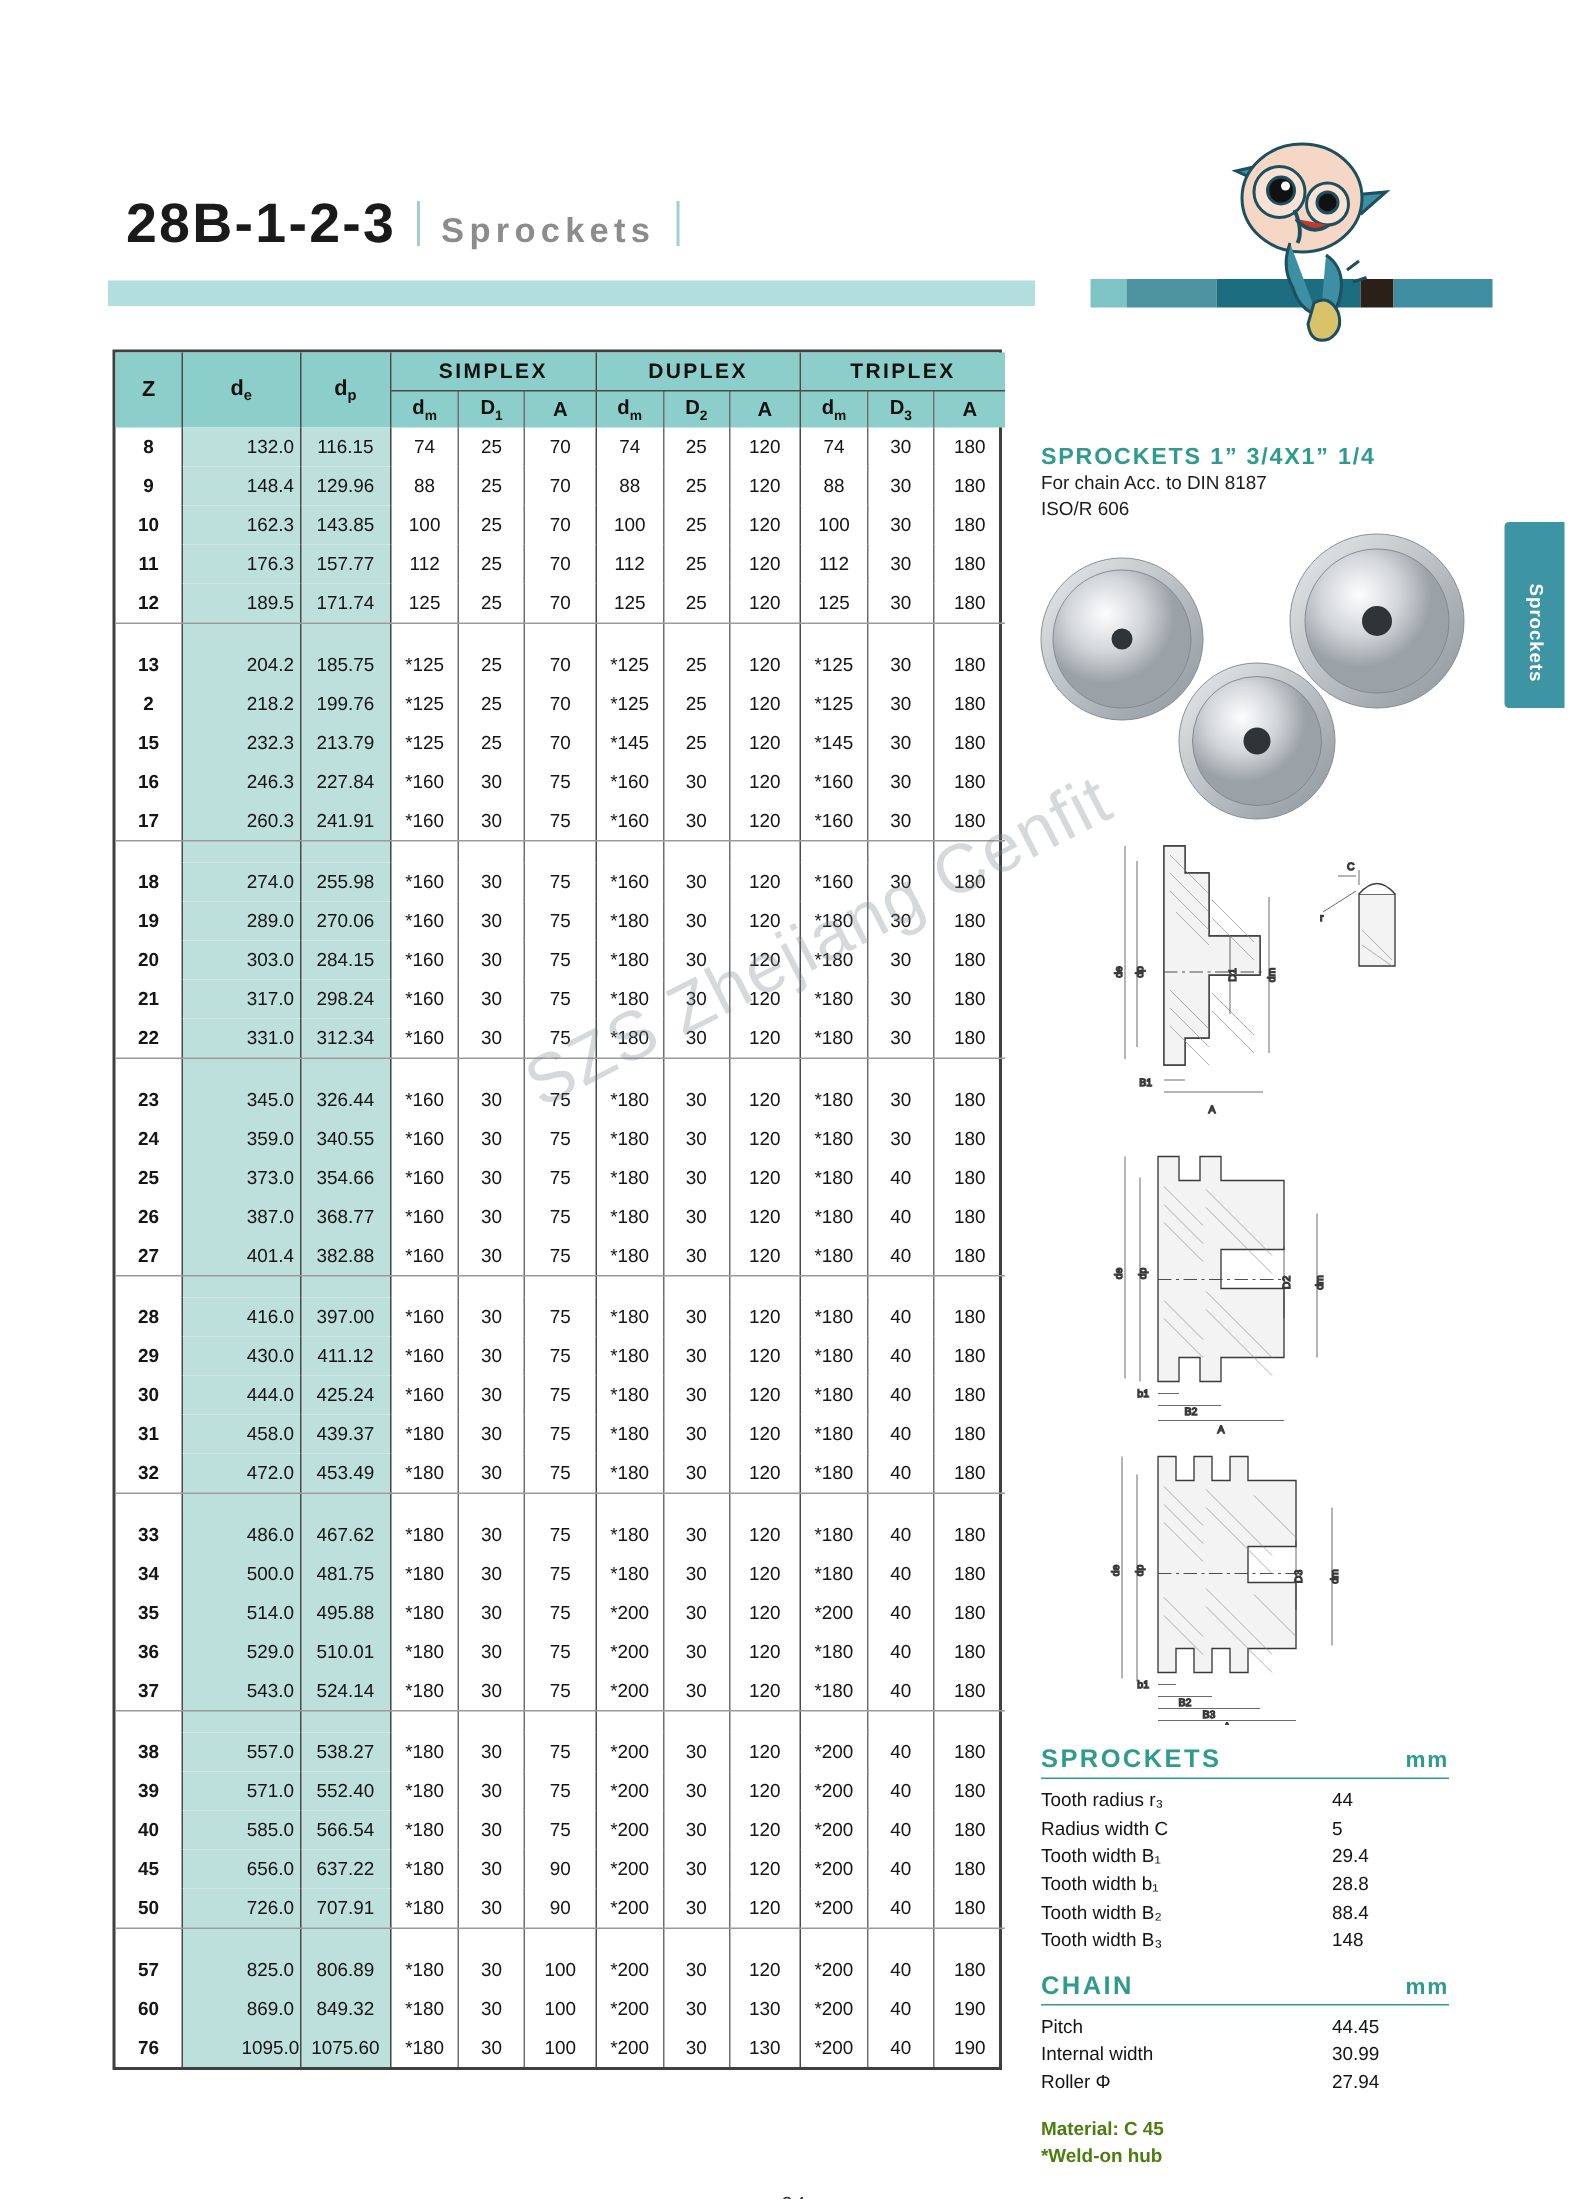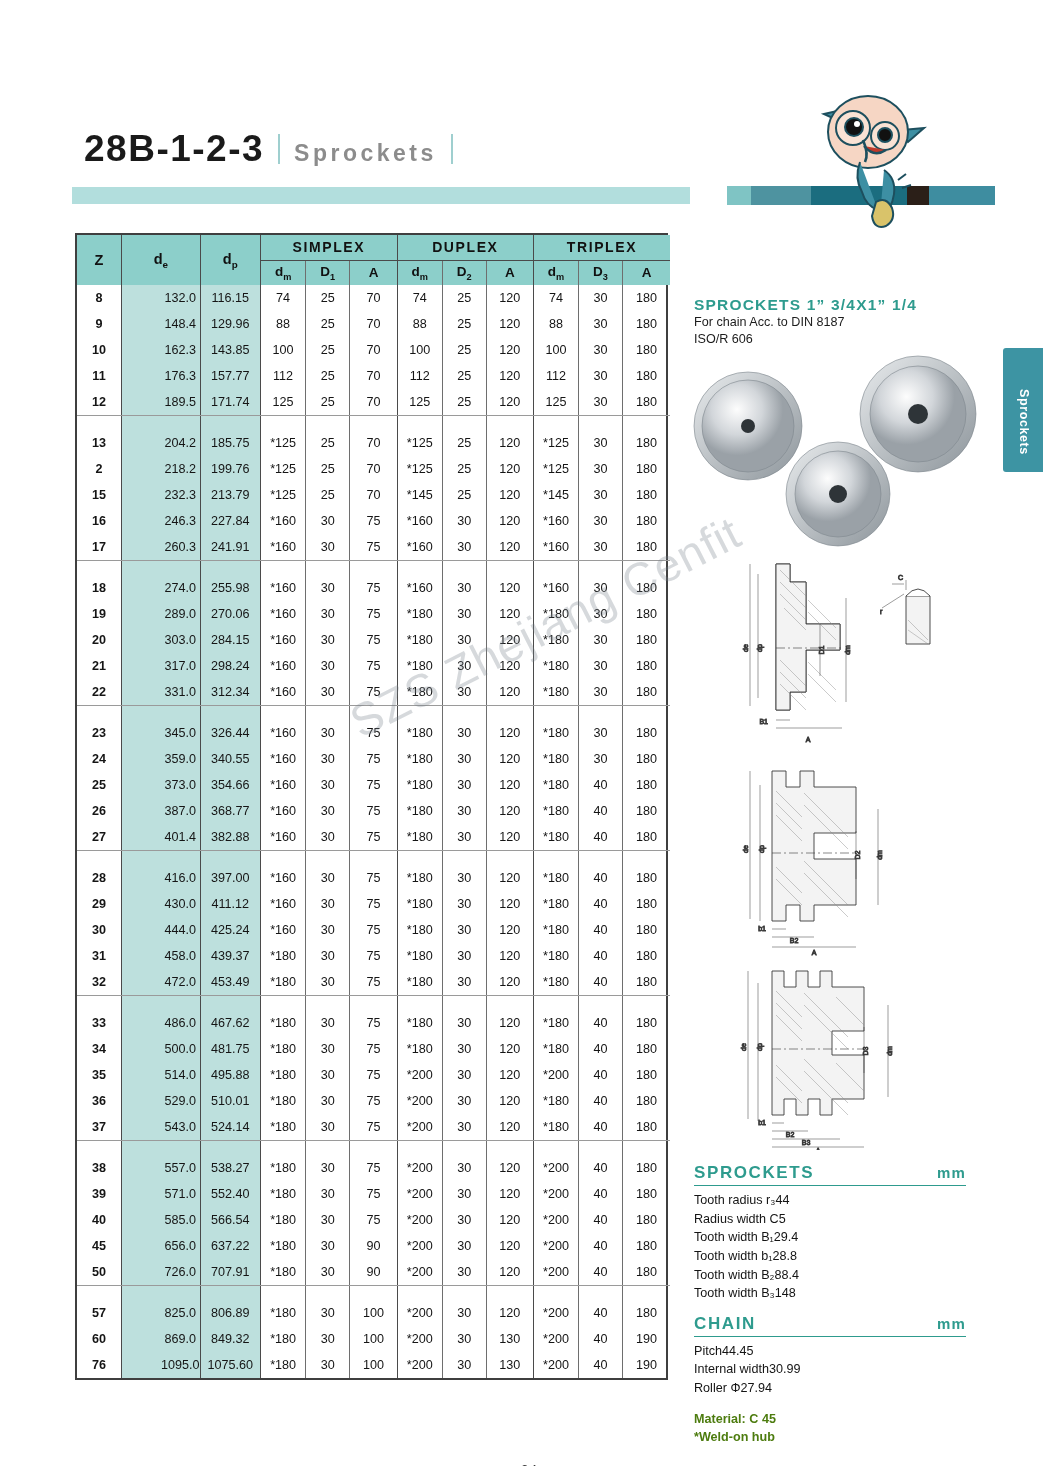--- a/index.html
+++ b/index.html
@@ -112,21 +112,21 @@
   #spec-block { position: absolute; left: 694px; top: 1163px; width: 272px; }
   .sec-head {
     display: flex; justify-content: space-between; align-items: baseline;
     border-bottom: 1.6px solid #2e9b8e;
     padding-bottom: 2px;
   }
   .sec-head .h { font-size: 17px; font-weight: bold; color: #2e9b8e; letter-spacing: 1.6px; }
   .sec-head .u { font-size: 15px; font-weight: bold; color: #2e9b8e; letter-spacing: 1.2px; }
   ul.specs { list-style: none; margin-top: 5px; }
   ul.specs li {
-    display: flex; 
+    display: flex; justify-content: space-between;
     font-size: 12.6px; color: #141414; line-height: 1.48;
   }
   ul.specs li .v { width: 78px; text-align: left; }
   .gap { height: 11px; }
   #material { margin-top: 13px; font-size: 12.6px; font-weight: bold; color: #4d7c0f; line-height: 1.42; }
 
   
   #pageno {
     position: absolute; left: 0; top: 1462px; width: 1059px;
     text-align: center; font-size: 13.5px; color: #3c3c3c; letter-spacing: 1px;

